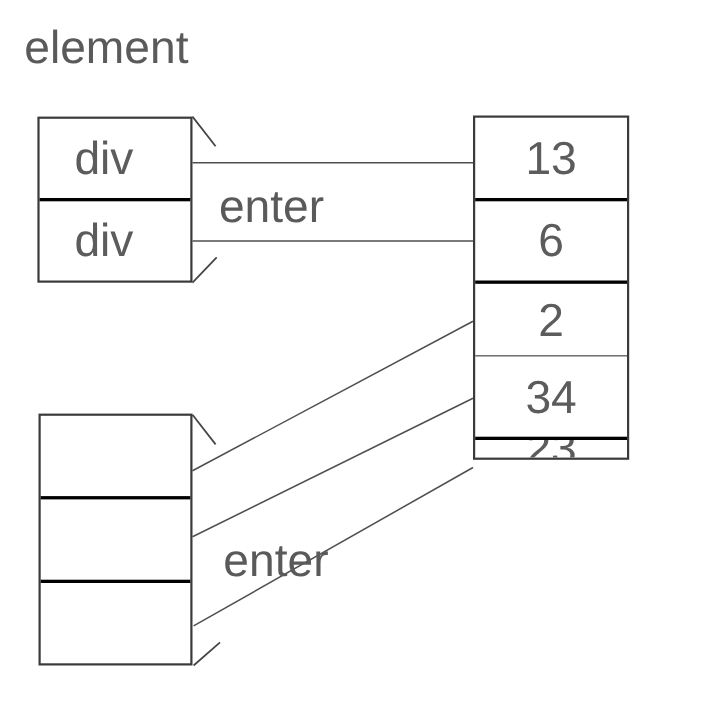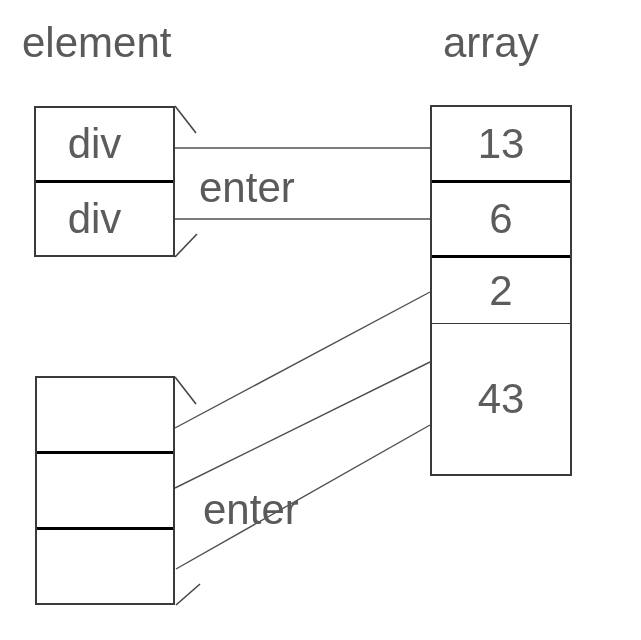--- a/index.html
+++ b/index.html
@@ -45,21 +45,21 @@
 
   .group {
     position: absolute;
     box-sizing: border-box;
     border: 2px solid #3a3a3a;
     display: flex;
     flex-direction: column;
     background: transparent;
   }
   .group-element { left: 34px;  top: 106px; width: 141px; height: 151px; }
-  .group-array   { left: 430px; top: 105px; width: 142px; height: 371px; }
+  .group-array   { left: 430px; top: 105px; width: 142px; height: 313px; }
   .group-enter   { left: 35px;  top: 376px; width: 140px; height: 229px; }
 
   .cell {
     box-sizing: border-box;
     display: flex;
     align-items: center;
     justify-content: center;
     font-size: 42px;
     line-height: 1;
     color: #5c5c5c;
@@ -98,21 +98,20 @@
     <path d="M175,488 L430,362"></path>
     <path d="M176,569 L430,425"></path>
 
     <path class="tick" d="M175,106 L196,133"></path>
     <path class="tick" d="M175,257 L197,234"></path>
     <path class="tick" d="M175,377 L196,404"></path>
     <path class="tick" d="M176,605 L200,584"></path>
   </svg>
 
   <div class="label label-element">element</div>
-  <div class="label label-array">array</div>
   <div class="label label-update">enter</div>
   <div class="label label-enter">enter</div>
 
   <div class="group group-element">
     <div class="cell cell-0 divider-thick">
       <span>div</span>
     </div>
     <div class="cell cell-1">
       <span>div</span>
     </div>
@@ -121,22 +120,25 @@
   <div class="group group-array">
     <div class="cell cell-0 divider-thick">
       <span>13</span>
     </div>
     <div class="cell cell-1 divider-thick">
       <span>6</span>
     </div>
     <div class="cell cell-2 divider-thin">
       <span>2</span>
     </div>
+    <div class="cell cell-3 divider-thick">
+      <span>34</span>
+    </div>
     <div class="cell cell-4">
-      <span>43</span>
+      <span>23</span>
     </div>
   </div>
 
   <div class="group group-enter">
     <div class="cell cell-0 divider-thick">
       <span></span>
     </div>
     <div class="cell cell-1 divider-thick">
       <span></span>
     </div>

